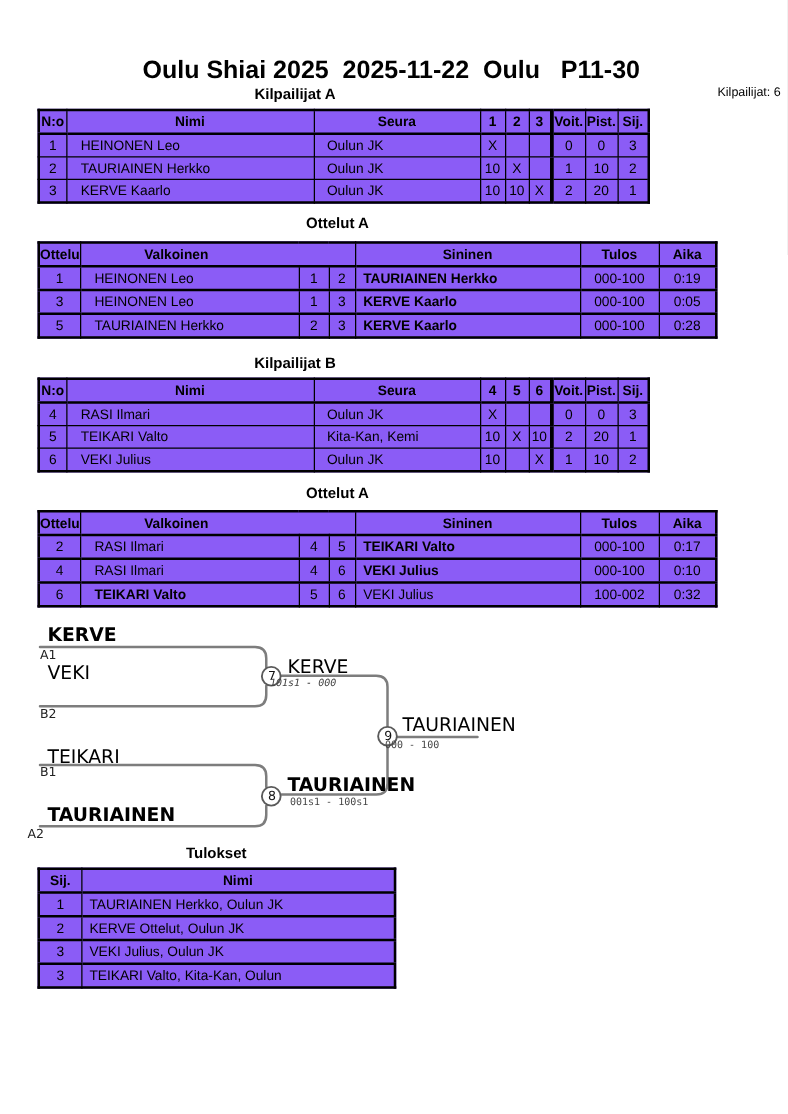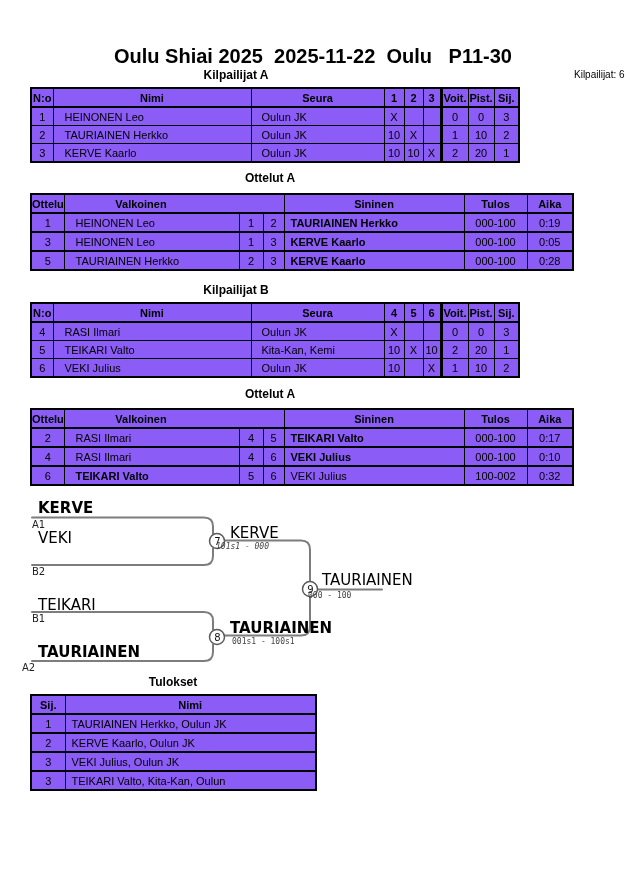--- a/index.html
+++ b/index.html
@@ -314,21 +314,21 @@
         <th>Nimi</th>
       </tr>
     </thead>
     <tbody>
       <tr>
         <td>1</td>
         <td class="rname">TAURIAINEN Herkko, Oulun JK</td>
       </tr>
       <tr>
         <td>2</td>
-        <td class="rname">KERVE Kaarlo, Oulun JK</td>
+        <td class="rname">KERVE Ottelut, Oulun JK</td>
       </tr>
       <tr>
         <td>3</td>
         <td class="rname">VEKI Julius, Oulun JK</td>
       </tr>
       <tr>
         <td>3</td>
         <td class="rname">TEIKARI Valto, Kita-Kan, Oulun</td>
       </tr>
     </tbody>

